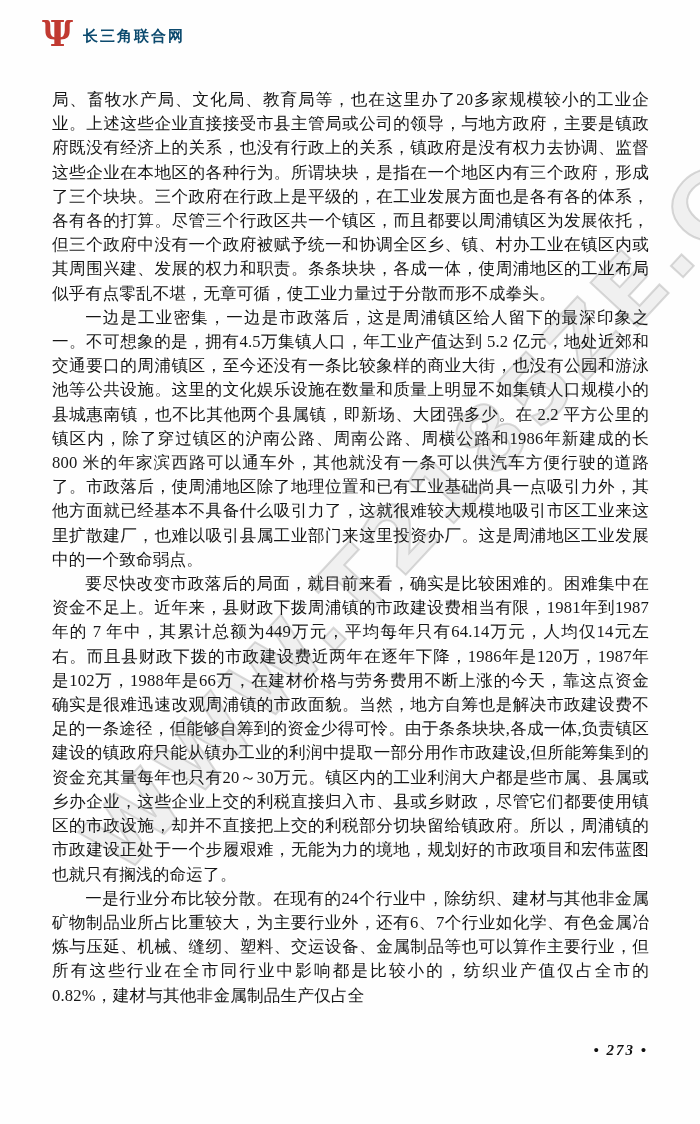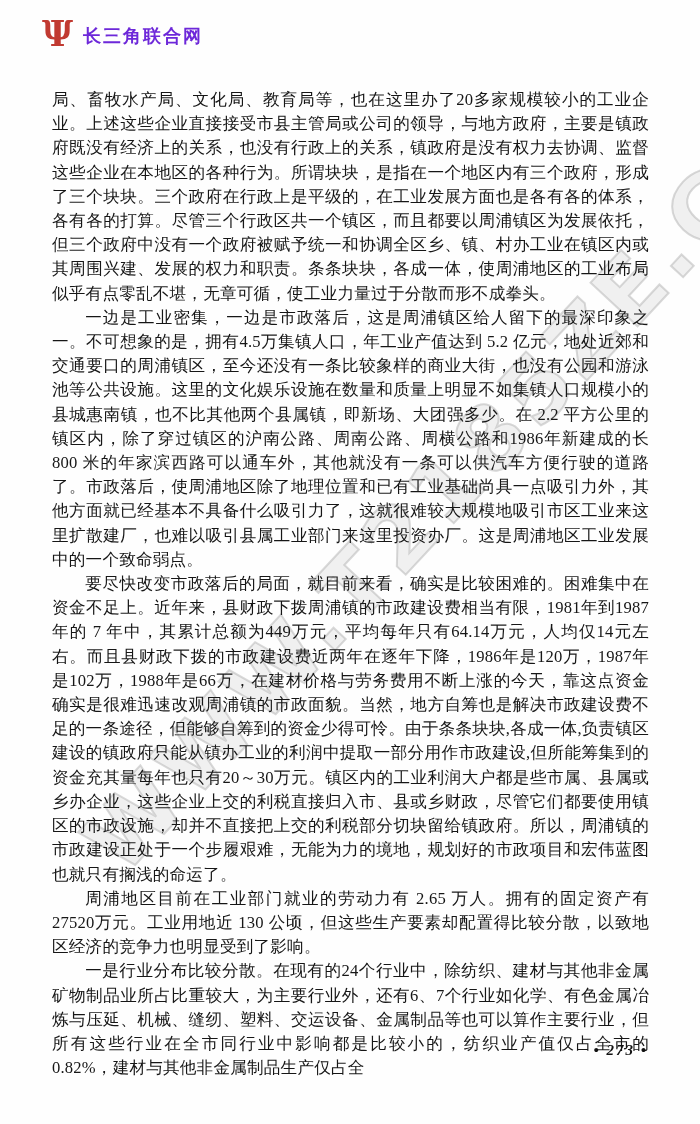--- a/index.html
+++ b/index.html
@@ -28,24 +28,24 @@
   }
   .logo-glyph {
     font-family: "DejaVu Serif", serif;
     font-size: 34px;
     font-weight: bold;
     line-height: 34px;
     transform: scaleY(1.05);
   }
   .site-name {
     font-family: "Liberation Sans", sans-serif;
-    font-size: 18px;
+    font-size: 15px;
     font-weight: bold;
     letter-spacing: 2px;
-    color: #6d28d9;
+    color: #0c4a6e;
     padding-top: 6px;
   }
   
   .content {
     position: absolute;
     top: 88px;
     left: 52px;
     width: 597px;
     text-align: justify;
     text-justify: inter-ideograph;
@@ -102,19 +102,18 @@
     <span class="logo-glyph" style="color: rgb(193, 58, 49);">Ψ</span>
     <span class="site-name">长三角联合网</span>
   </div>
 
   <div class="watermark">WWW.T2185ZE.COM</div>
 
   <div class="content">
       <p class="para">局、畜牧水产局、文化局、教育局等，也在这里办了20多家规模较小的工业企业。上述这些企业直接接受市县主管局或公司的领导，与地方政府，主要是镇政府既没有经济上的关系，也没有行政上的关系，镇政府是没有权力去协调、监督这些企业在本地区的各种行为。所谓块块，是指在一个地区内有三个政府，形成了三个块块。三个政府在行政上是平级的，在工业发展方面也是各有各的体系，各有各的打算。尽管三个行政区共一个镇区，而且都要以周浦镇区为发展依托，但三个政府中没有一个政府被赋予统一和协调全区乡、镇、村办工业在镇区内或其周围兴建、发展的权力和职责。条条块块，各成一体，使周浦地区的工业布局似乎有点零乱不堪，无章可循，使工业力量过于分散而形不成拳头。</p>
       <p class="para indent">一边是工业密集，一边是市政落后，这是周浦镇区给人留下的最深印象之一。不可想象的是，拥有4.5万集镇人口，年工业产值达到 5.2 亿元，地处近郊和交通要口的周浦镇区，至今还没有一条比较象样的商业大街，也没有公园和游泳池等公共设施。这里的文化娱乐设施在数量和质量上明显不如集镇人口规模小的县城惠南镇，也不比其他两个县属镇，即新场、大团强多少。在 2.2 平方公里的镇区内，除了穿过镇区的沪南公路、周南公路、周横公路和1986年新建成的长 800 米的年家滨西路可以通车外，其他就没有一条可以供汽车方便行驶的道路了。市政落后，使周浦地区除了地理位置和已有工业基础尚具一点吸引力外，其他方面就已经基本不具备什么吸引力了，这就很难较大规模地吸引市区工业来这里扩散建厂，也难以吸引县属工业部门来这里投资办厂。这是周浦地区工业发展中的一个致命弱点。</p>
       <p class="para indent">要尽快改变市政落后的局面，就目前来看，确实是比较困难的。困难集中在资金不足上。近年来，县财政下拨周浦镇的市政建设费相当有限，1981年到1987年的 7 年中，其累计总额为449万元，平均每年只有64.14万元，人均仅14元左右。而且县财政下拨的市政建设费近两年在逐年下降，1986年是120万，1987年是102万，1988年是66万，在建材价格与劳务费用不断上涨的今天，靠这点资金确实是很难迅速改观周浦镇的市政面貌。当然，地方自筹也是解决市政建设费不足的一条途径，但能够自筹到的资金少得可怜。由于条条块块,各成一体,负责镇区建设的镇政府只能从镇办工业的利润中提取一部分用作市政建设,但所能筹集到的资金充其量每年也只有20～30万元。镇区内的工业利润大户都是些市属、县属或乡办企业，这些企业上交的利税直接归入市、县或乡财政，尽管它们都要使用镇区的市政设施，却并不直接把上交的利税部分切块留给镇政府。所以，周浦镇的市政建设正处于一个步履艰难，无能为力的境地，规划好的市政项目和宏伟蓝图也就只有搁浅的命运了。</p>
-      <p class="para indent">周浦地区目前在工业部门就业的劳动力有 2.65 万人。拥有的固定资产有27520万元。工业用地近 130 公顷，但这些生产要素却配置得比较分散，以致地区经济的竞争力也明显受到了影响。</p>
       <p class="para indent">一是行业分布比较分散。在现有的24个行业中，除纺织、建材与其他非金属矿物制品业所占比重较大，为主要行业外，还有6、7个行业如化学、有色金属冶炼与压延、机械、缝纫、塑料、交运设备、金属制品等也可以算作主要行业，但所有这些行业在全市同行业中影响都是比较小的，纺织业产值仅占全市的0.82%，建材与其他非金属制品生产仅占全</p>
     </div>
 
   <div class="footer">• 273 •</div>
 
 </div>
 
 </body></html>

